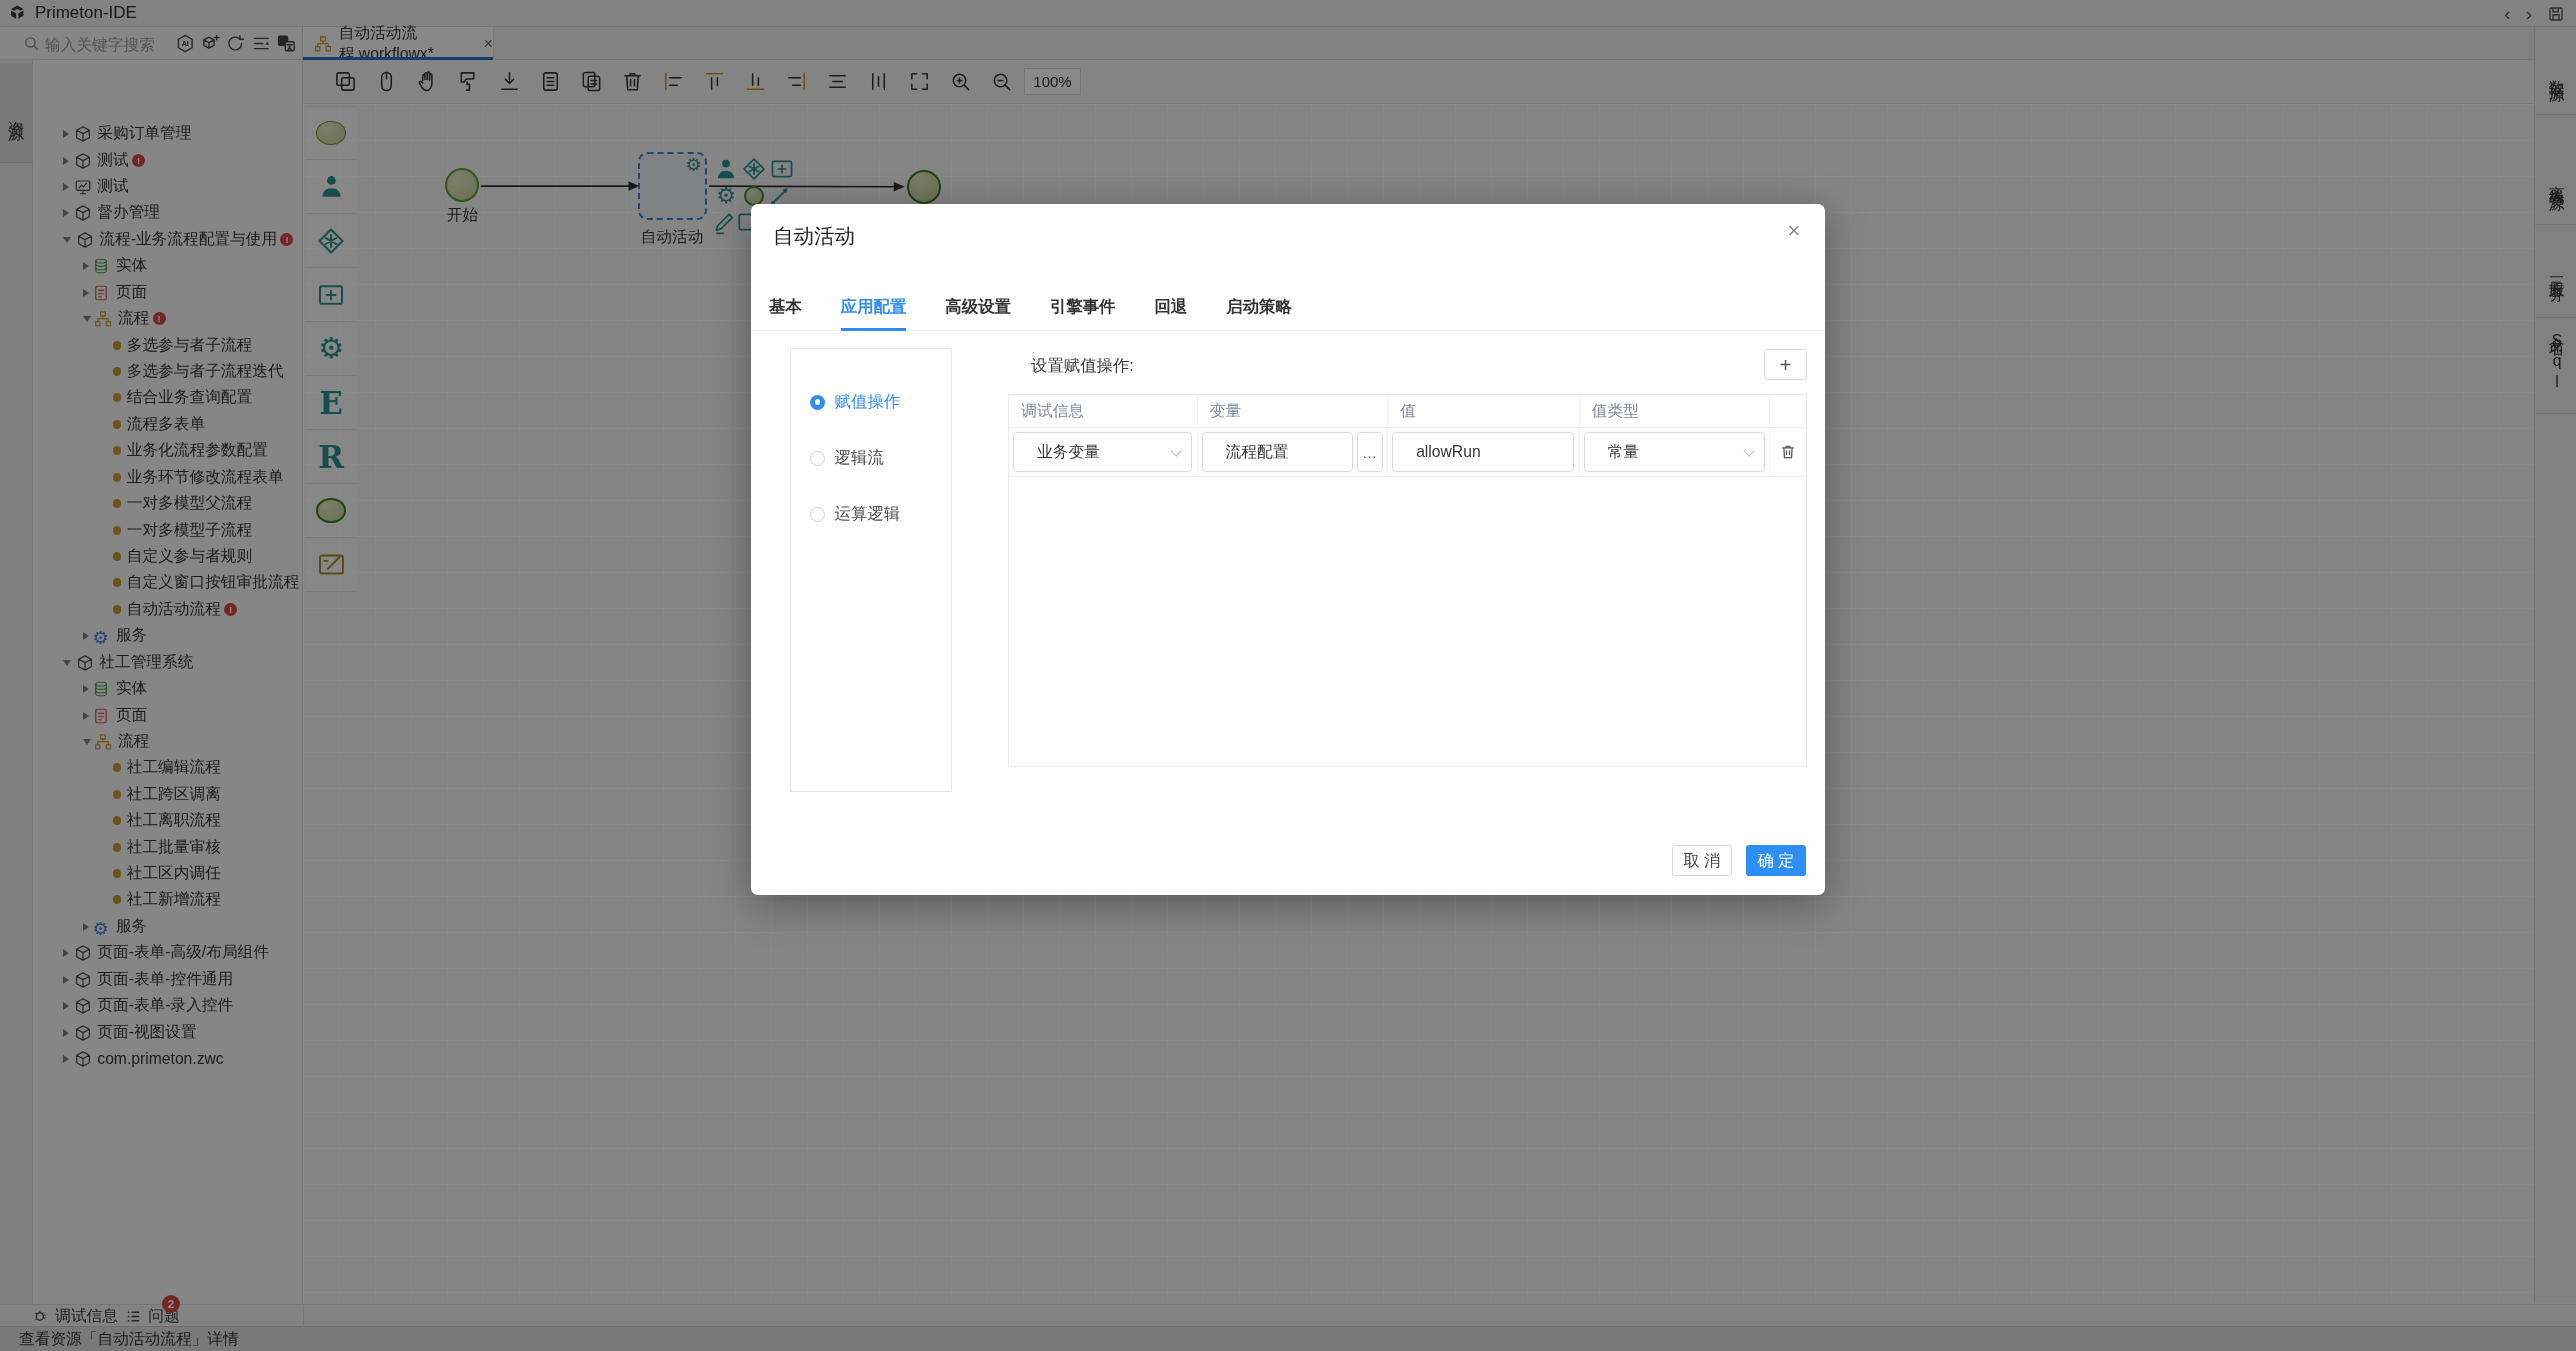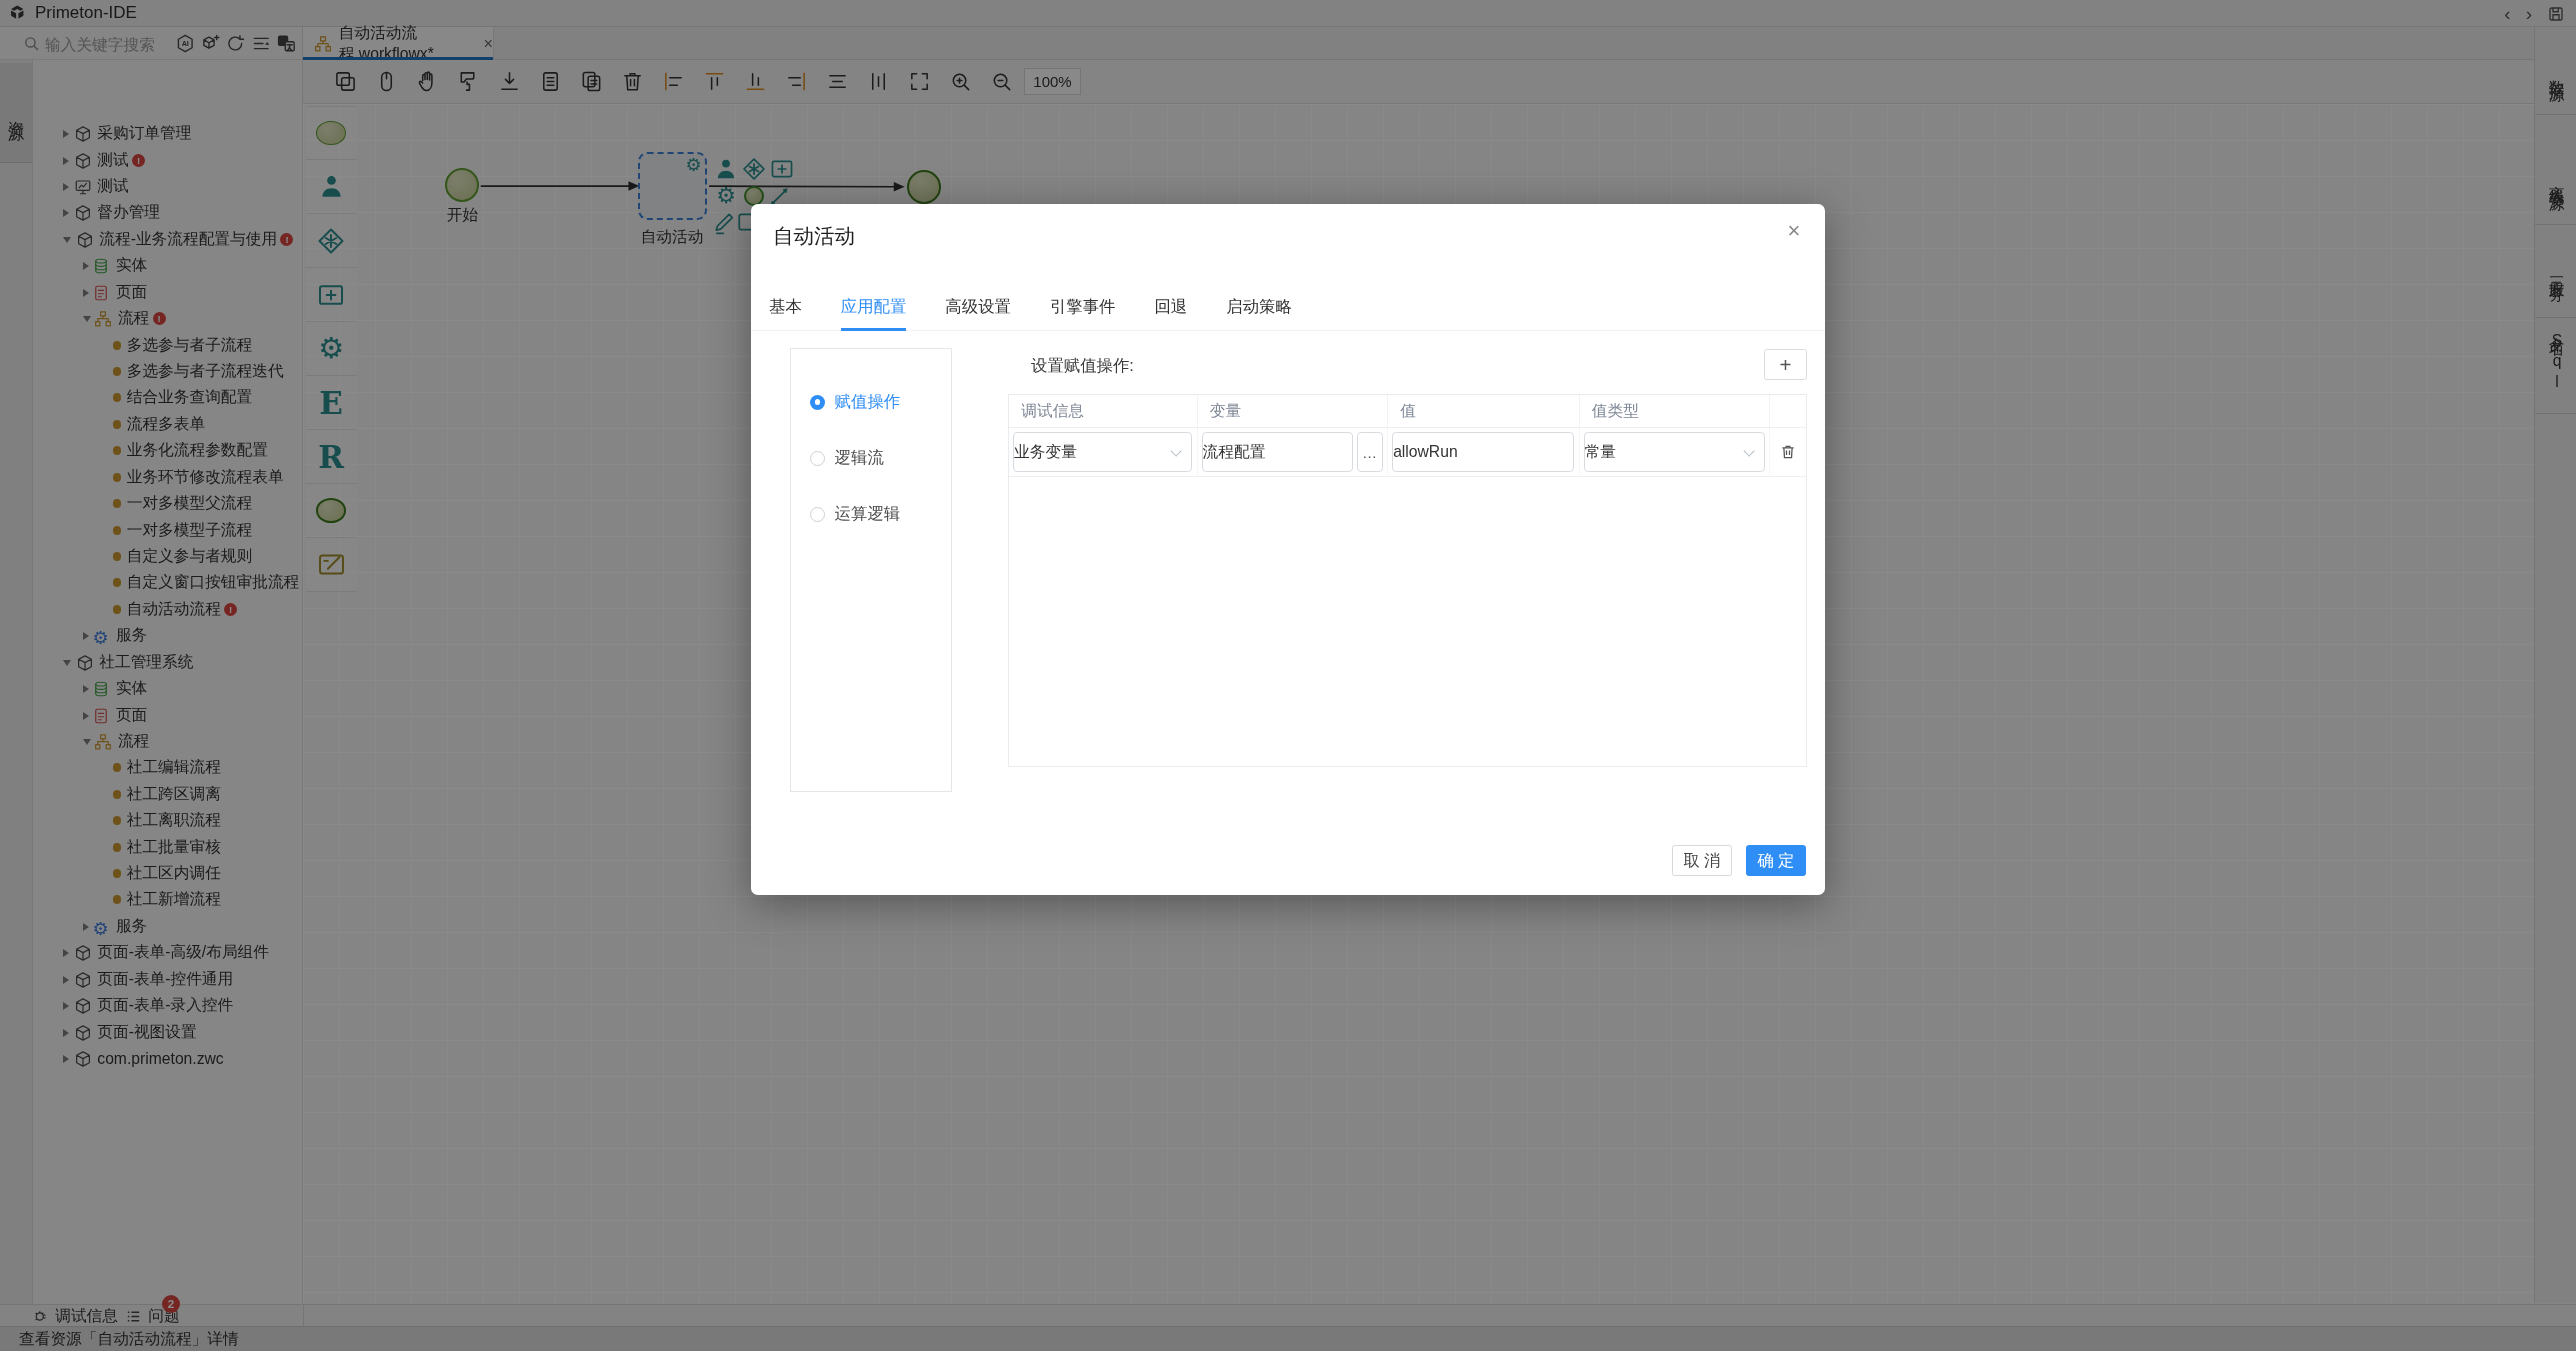--- a/index.html
+++ b/index.html
@@ -79,40 +79,40 @@
   .pb-divider { position:absolute; left:303px; top:0; width:0.7px; height:22.6px; background:#d5d5d5; }
   .statusbar { left:0; top:1326px; width:2576px; height:25px; background:#dcdcdc; border-top:0.7px solid #c9c9c9; display:flex; align-items:center; }
   .statusbar .stxt { margin-left:19px; font-size:15.7px; color:#333; }
 
   
   .mask { left:0; top:0; width:2576px; height:1352px; background:rgba(0,0,0,0.45); z-index:50; }
   .modal { left:751px; top:204px; width:1074px; height:691px; background:#fff; border-radius:6.8px; box-shadow:0 8.2px 41px rgba(0,0,0,.35); z-index:60; }
   .mtitle { position:absolute; left:22px; top:18px; font-size:20.5px; font-weight:500; color:#1f1f1f; }
   .mclose { position:absolute; right:24.6px; top:16.4px; font-size:22px; color:#888; line-height:1; }
   .mtabs { position:absolute; left:0; right:0; top:81px; height:46px; display:flex; align-items:flex-end; gap:39px; padding-left:18px; border-bottom:1.4px solid #eef1f5; }
-  .mtab { font-size:16.4px; color:#333; padding-bottom:12.3px; position:relative; }
+  .mtab { font-size:16.4px; color:#333; padding-bottom:12.3px; position:relative;font-weight:bold; }
   .mtab.active { color:var(--accent); }
   .mtab.active::after { content:""; position:absolute; left:0; right:0; bottom:-1.4px; height:3.4px; background:var(--accent); }
   .secpanel { position:absolute; left:39px; top:144px; width:162px; height:444px; border:0.7px solid #e6e6e6; background:#fff; padding:42px 0 0 19px; display:flex; flex-direction:column; gap:34px; }
   .secrow { display:flex; align-items:center; gap:9.6px; }
   .radio { width:15px; height:15px; border-radius:50%; border:1.4px solid #d0d0d0; background:#fff; }
   .radio.sel { border:none; background:var(--accent); position:relative; }
   .radio.sel::after { content:""; position:absolute; left:4.8px; top:4.8px; width:5.5px; height:5.5px; background:#fff; border-radius:50%; }
   .seclabel { font-size:16.4px; color:#4a4a4a; }
   .secrow.sel .seclabel { color:var(--accent); }
   .assignlabel { position:absolute; left:252px; top:151px; font-size:16.4px; color:#3a3a3a;margin-left:28px; }
   .addbtn { position:absolute; left:1013px; top:145px; width:43px; height:31px; border:0.7px solid #d8dce0; border-radius:2.7px; background:#fff; font-size:20.5px; color:#555; display:flex; align-items:center; justify-content:center; }
   .vtable { position:absolute; left:257px; top:190px; width:799px; height:373px; border:0.7px solid #e9ecef; background:#fff; }
   .vthead { display:flex; height:33px; border-bottom:0.7px solid #edf0f3; }
   .vth { font-size:15.7px; color:#7d8695; display:flex; align-items:center; padding-left:12.3px; border-right:0.7px solid #f0f2f5; }
   .vth:last-child { border-right:none; }
   .vtrow { display:flex; height:49px; border-bottom:0.7px solid #edf0f3; align-items:center; }
   .vtd { height:100%; display:flex; align-items:center; padding:4.1px; border-right:0.7px solid #f4f6f8; }
   .vtd:last-child { border-right:none; justify-content:center; }
-  .ctl { height:40px; border:1.4px solid #d7dbe0; border-radius:4.1px; background:#fff; display:flex; align-items:center; font-size:15.7px; color:#333; padding:0 0; position:relative; }
+  .ctl { height:40px; border:1.4px solid #d7dbe0; border-radius:4.1px; background:#fff; display:flex; align-items:center; font-size:15.7px; color:#333; padding:0 23px; position:relative; }
   .ctl.sel { padding-right:30px; }
   .chev { position:absolute; right:11px; top:14.4px; width:8.2px; height:8.2px; border-right:1.4px solid #b5bcc4; border-bottom:1.4px solid #b5bcc4; transform:rotate(45deg); }
   .morebtn { width:26px; height:40px; border:1.4px solid #d7dbe0; border-radius:4.1px; background:#fff; margin-left:4.1px; display:flex; align-items:center; justify-content:center; font-size:15px; color:#555; letter-spacing:0.7px; }
   .mfooter-btn { position:absolute; top:641px; width:60px; height:31px; border-radius:2.7px; font-size:16.4px; display:flex; align-items:center; justify-content:center; letter-spacing:4.1px; text-indent:4.1px; }
   .btn-cancel { left:921px; background:#fff; border:0.7px solid #d9d9d9; color:#444; }
   .btn-ok { left:995px; background:var(--accent); border:0.7px solid var(--accent); color:#fff; }
   svg { display:block; }
 </style>
 </head>
 <body>

